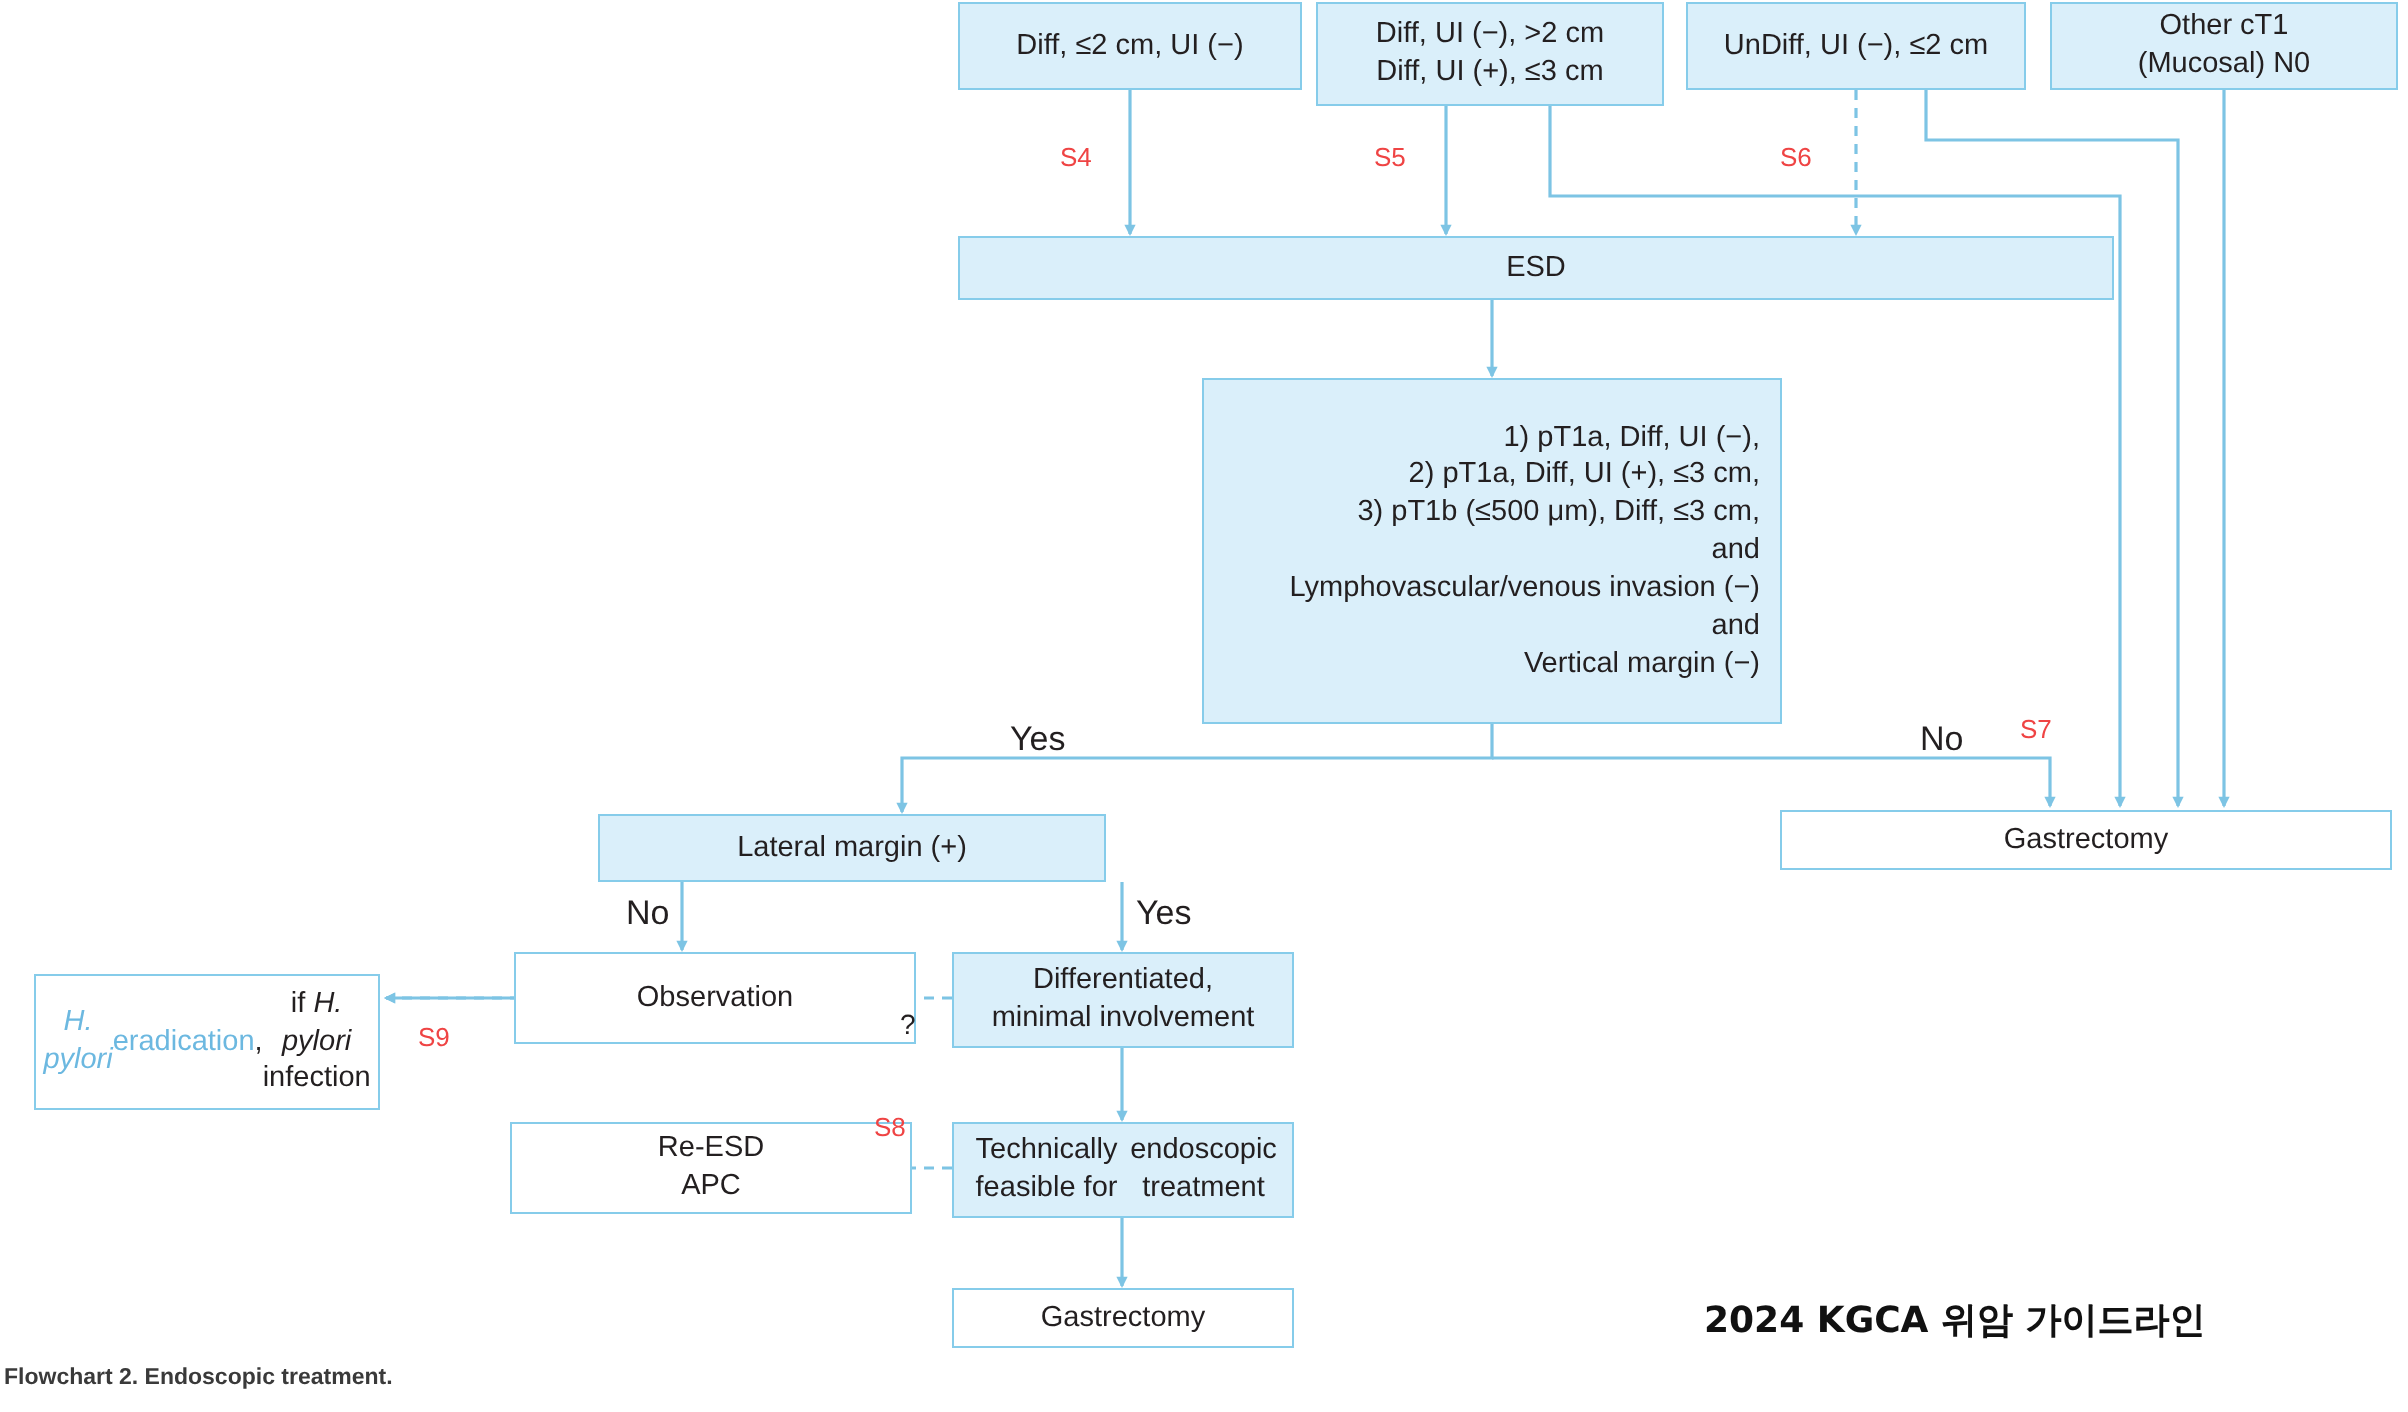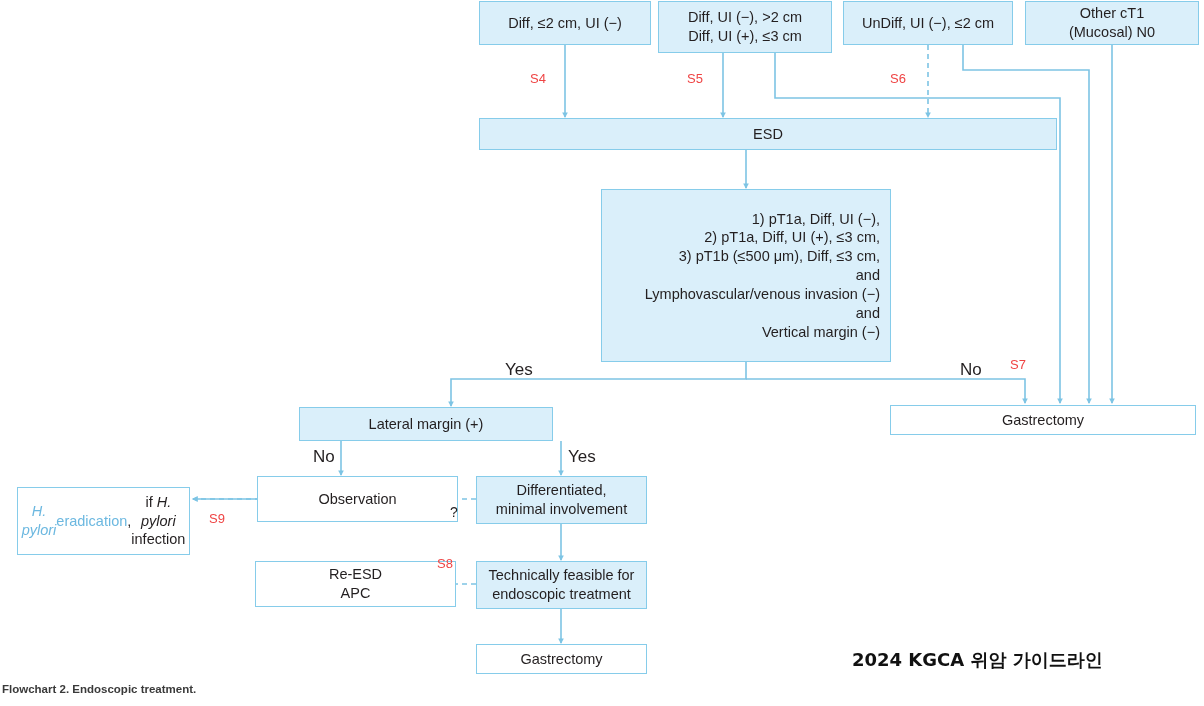--- a/index.html
+++ b/index.html
@@ -143,21 +143,21 @@
     <span class="stack hp-blue ital">H. pylori</span>
     <span class="stack"><span class="hp-blue">eradication</span><span class="blk">,</span></span>
     <span class="stack"><span class="blk">if </span><span class="blk ital">H. pylori</span><span class="blk"> infection</span></span>
   </div>
 
   <div class="node fill" style="left:476px;top:476px;width:171px;height:48px;flex-direction:column;">
     <span class="stack">Differentiated,</span>
     <span class="stack">minimal involvement</span>
   </div>
 
-  <div class="node fill" style="left:476px;top:561px;width:171px;height:48px;flex-direction:column;">
+  <div class="node fill" style="left:476px;top:561px;width:171px;height:48px;flex-direction:row;">
     <span class="stack">Technically feasible for</span>
     <span class="stack">endoscopic treatment</span>
   </div>
 
   <div class="node plain" style="left:255px;top:561px;width:201px;height:46px;flex-direction:column;">
     <span class="stack">Re-ESD</span>
     <span class="stack">APC</span>
   </div>
 
   <div class="node plain" style="left:476px;top:644px;width:171px;height:30px;">

